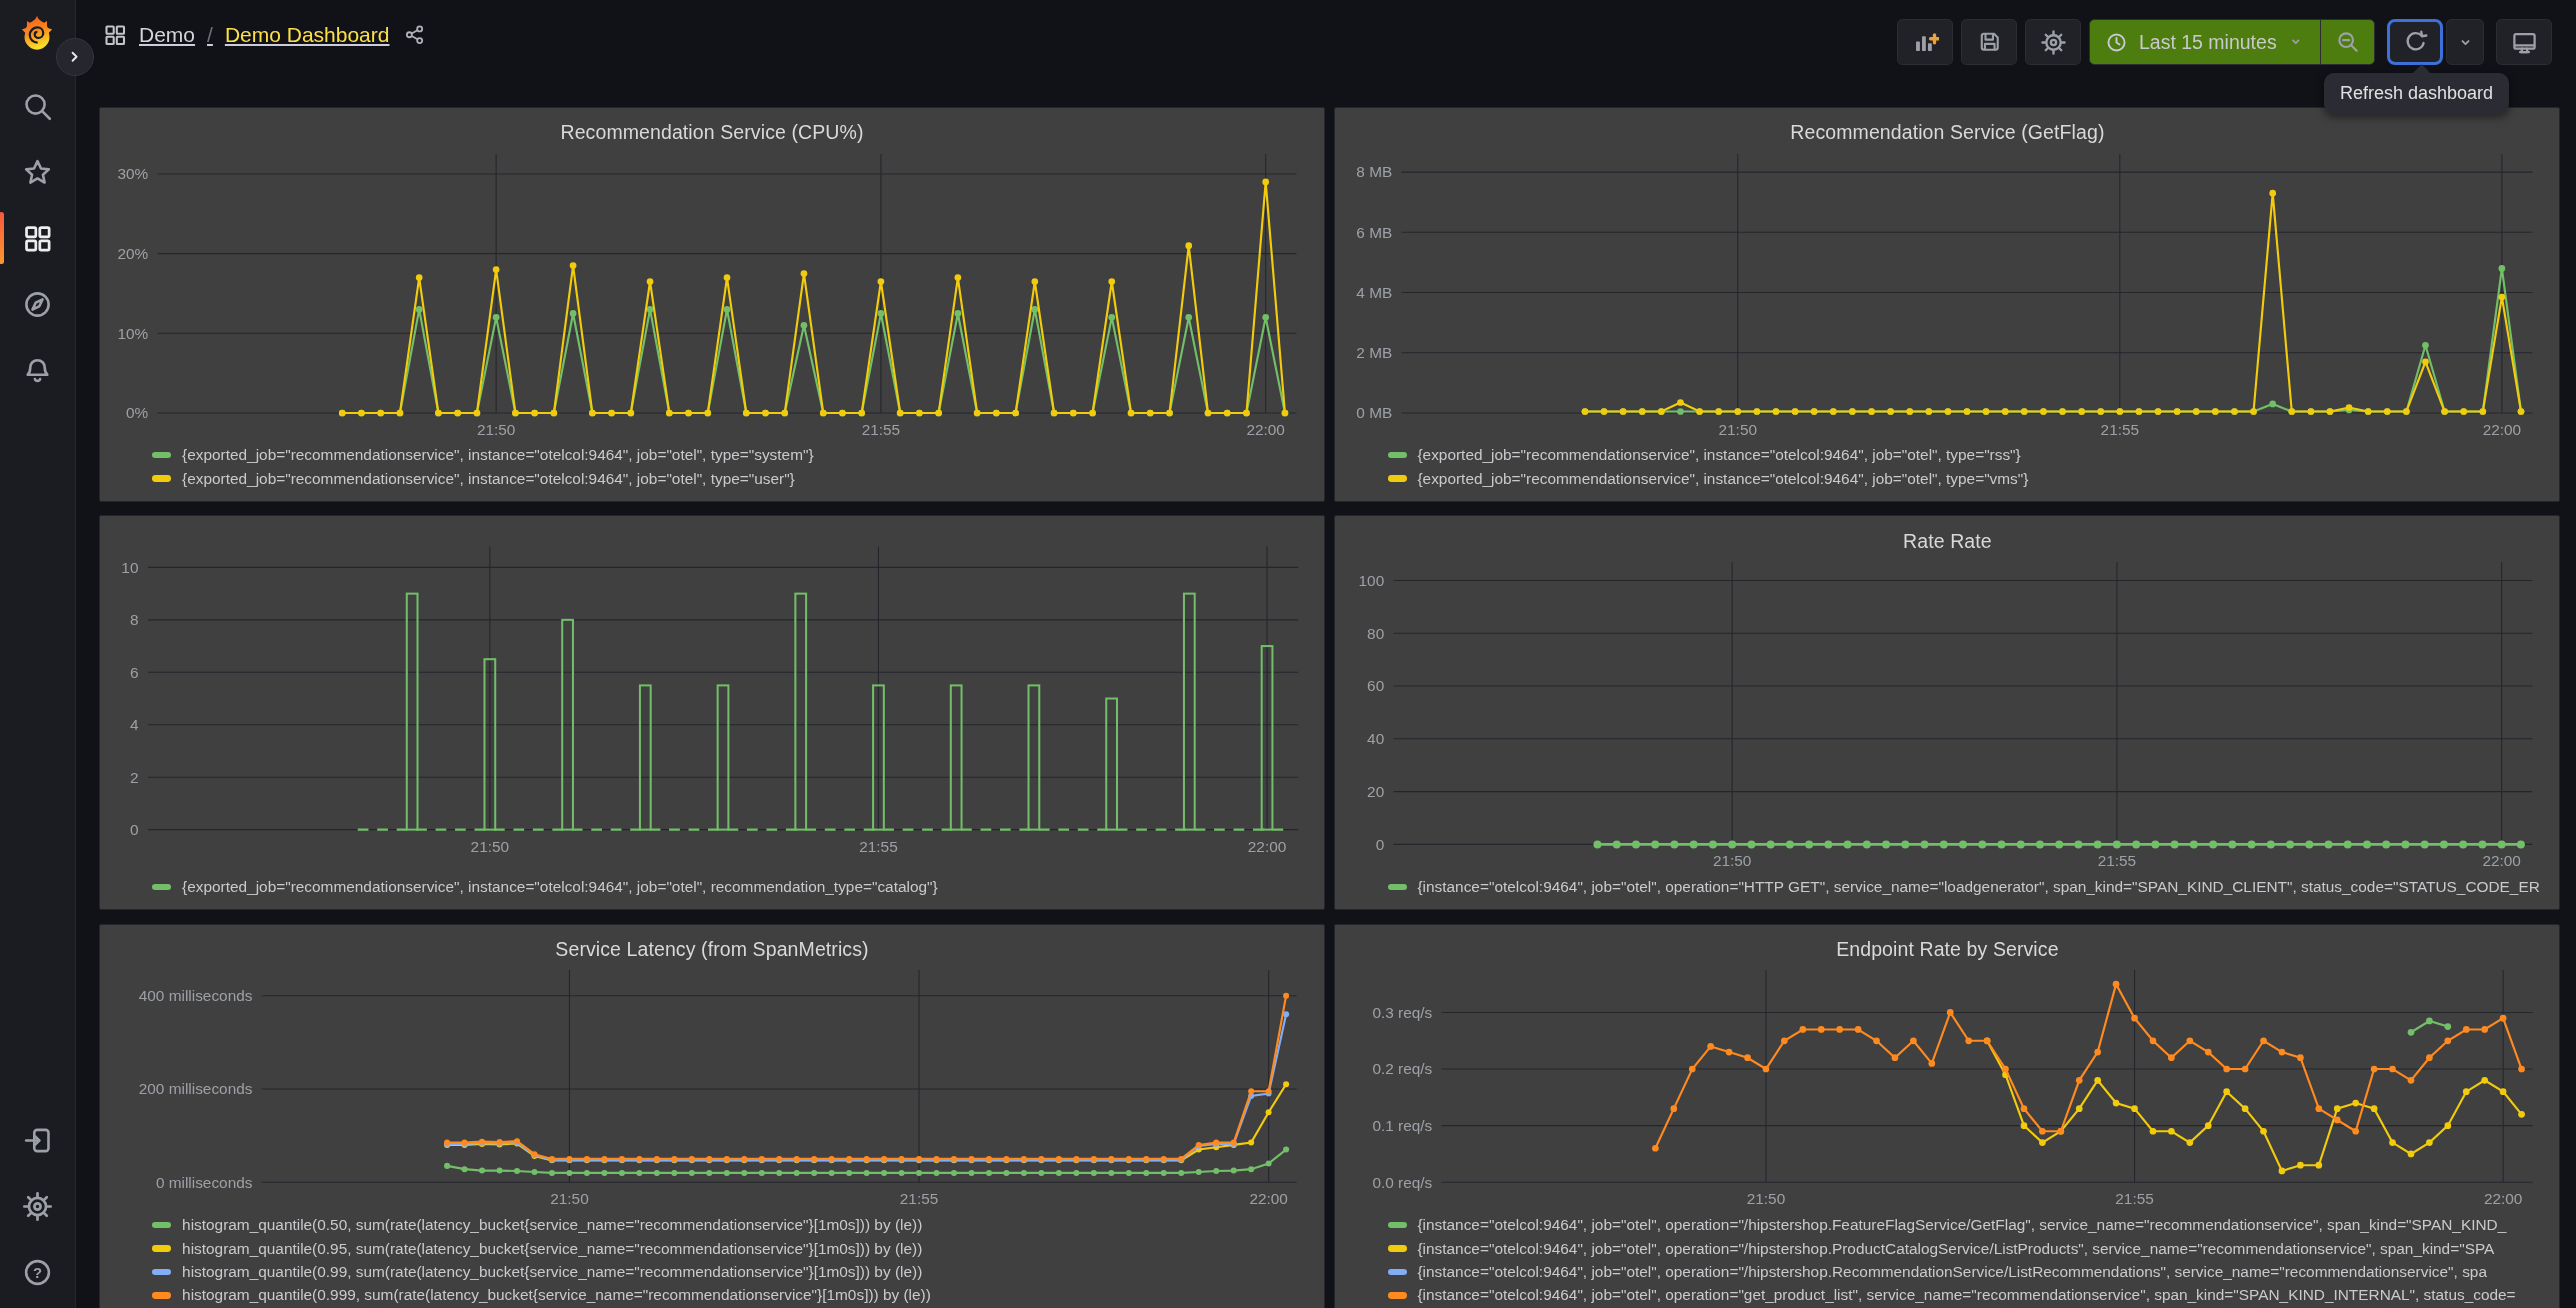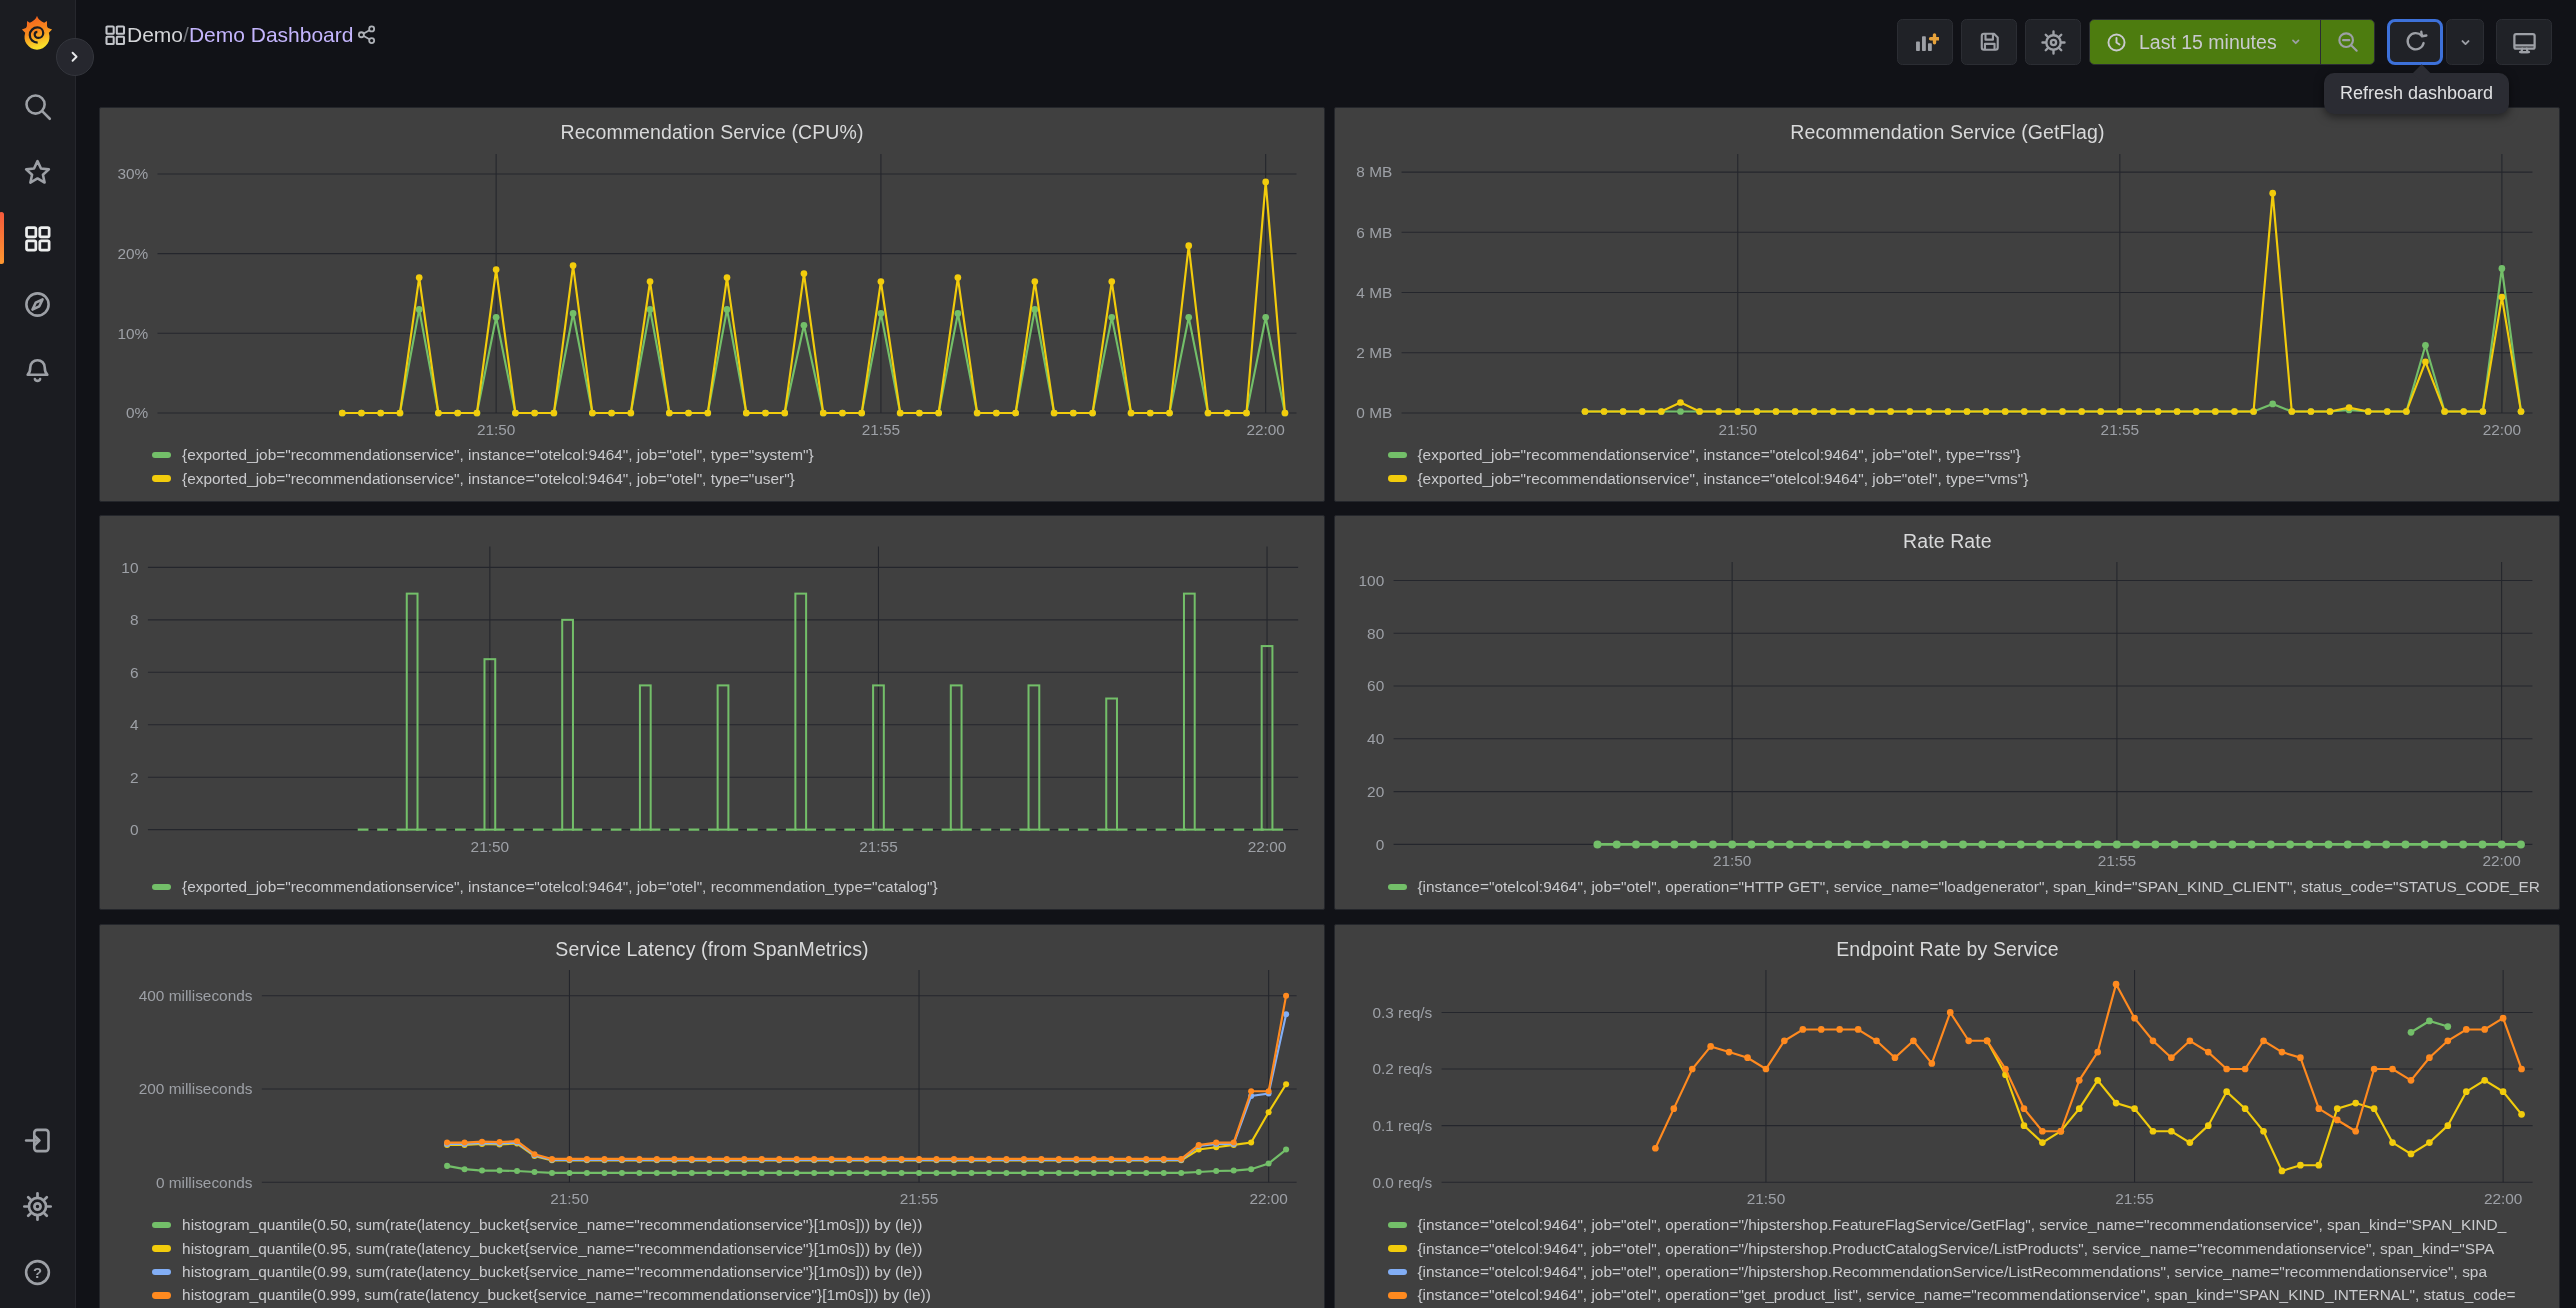--- a/index.html
+++ b/index.html
@@ -15,24 +15,24 @@
     background:#26272e;border:0.7px solid #34363d;color:#e8e9eb;display:flex;align-items:center;justify-content:center;z-index:6;}
   .side-group{position:absolute;left:0;width:75px;display:flex;flex-direction:column;align-items:center;gap:35px;}
   .side-top{top:91px;}
   .side-bottom{bottom:20px;}
   .side-btn{width:31px;height:31px;display:flex;align-items:center;justify-content:center;color:#9da0a6;position:relative;}
   .side-btn.active{color:#eceded;}
   .active-indicator{position:absolute;left:-23px;top:-10.7px;width:5.4px;height:52px;border-radius:2.7px;
     background:linear-gradient(180deg,#f5593c,#ff9830);}
   
   .header{position:absolute;left:76px;top:0;right:0;height:89px;background:#111217;z-index:2;}
-  .breadcrumb{position:absolute;left:27px;top:23px;display:flex;align-items:center;font-size:21px;}
+  .breadcrumb{position:absolute;left:27px;top:23px;display:flex;align-items:center;gap:12px;font-size:21px;text-decoration:underline;}
   .crumb-root{color:#d4d5d8;}
   .crumb-sep{color:#6f7177;}
-  .crumb-current{color:#c4b5fd;}
+  .crumb-current{color:#fde047;}
   .crumb-icon{color:#c2c4c9;display:flex;}
   .share-icon{color:#aeb1b7;display:flex;margin-left:2.7px;}
   .toolbar{position:absolute;right:24px;top:19px;display:flex;align-items:stretch;height:46px;}
   .tbtn{min-width:56px;background:#202227;border:0.7px solid #2b2d33;border-radius:5.4px;
     display:flex;align-items:center;justify-content:center;color:#9da0a6;padding:0;}
   .gap12{margin-left:8px;} .gap4{margin-left:2.7px;} .gap18{margin-left:12px;}
   .tgroup{display:flex;background:#4d7c0f;border:0.7px solid #2b2d33;border-radius:5.4px;}
   .tseg{display:flex;align-items:center;gap:10.7px;padding:0 14.8px;color:#c9cace;font-size:19.5px;font-weight:500;}
   .tseg .caret{color:#9da0a6;}
   .tdivider{width:0.7px;background:#2b2d33;}

